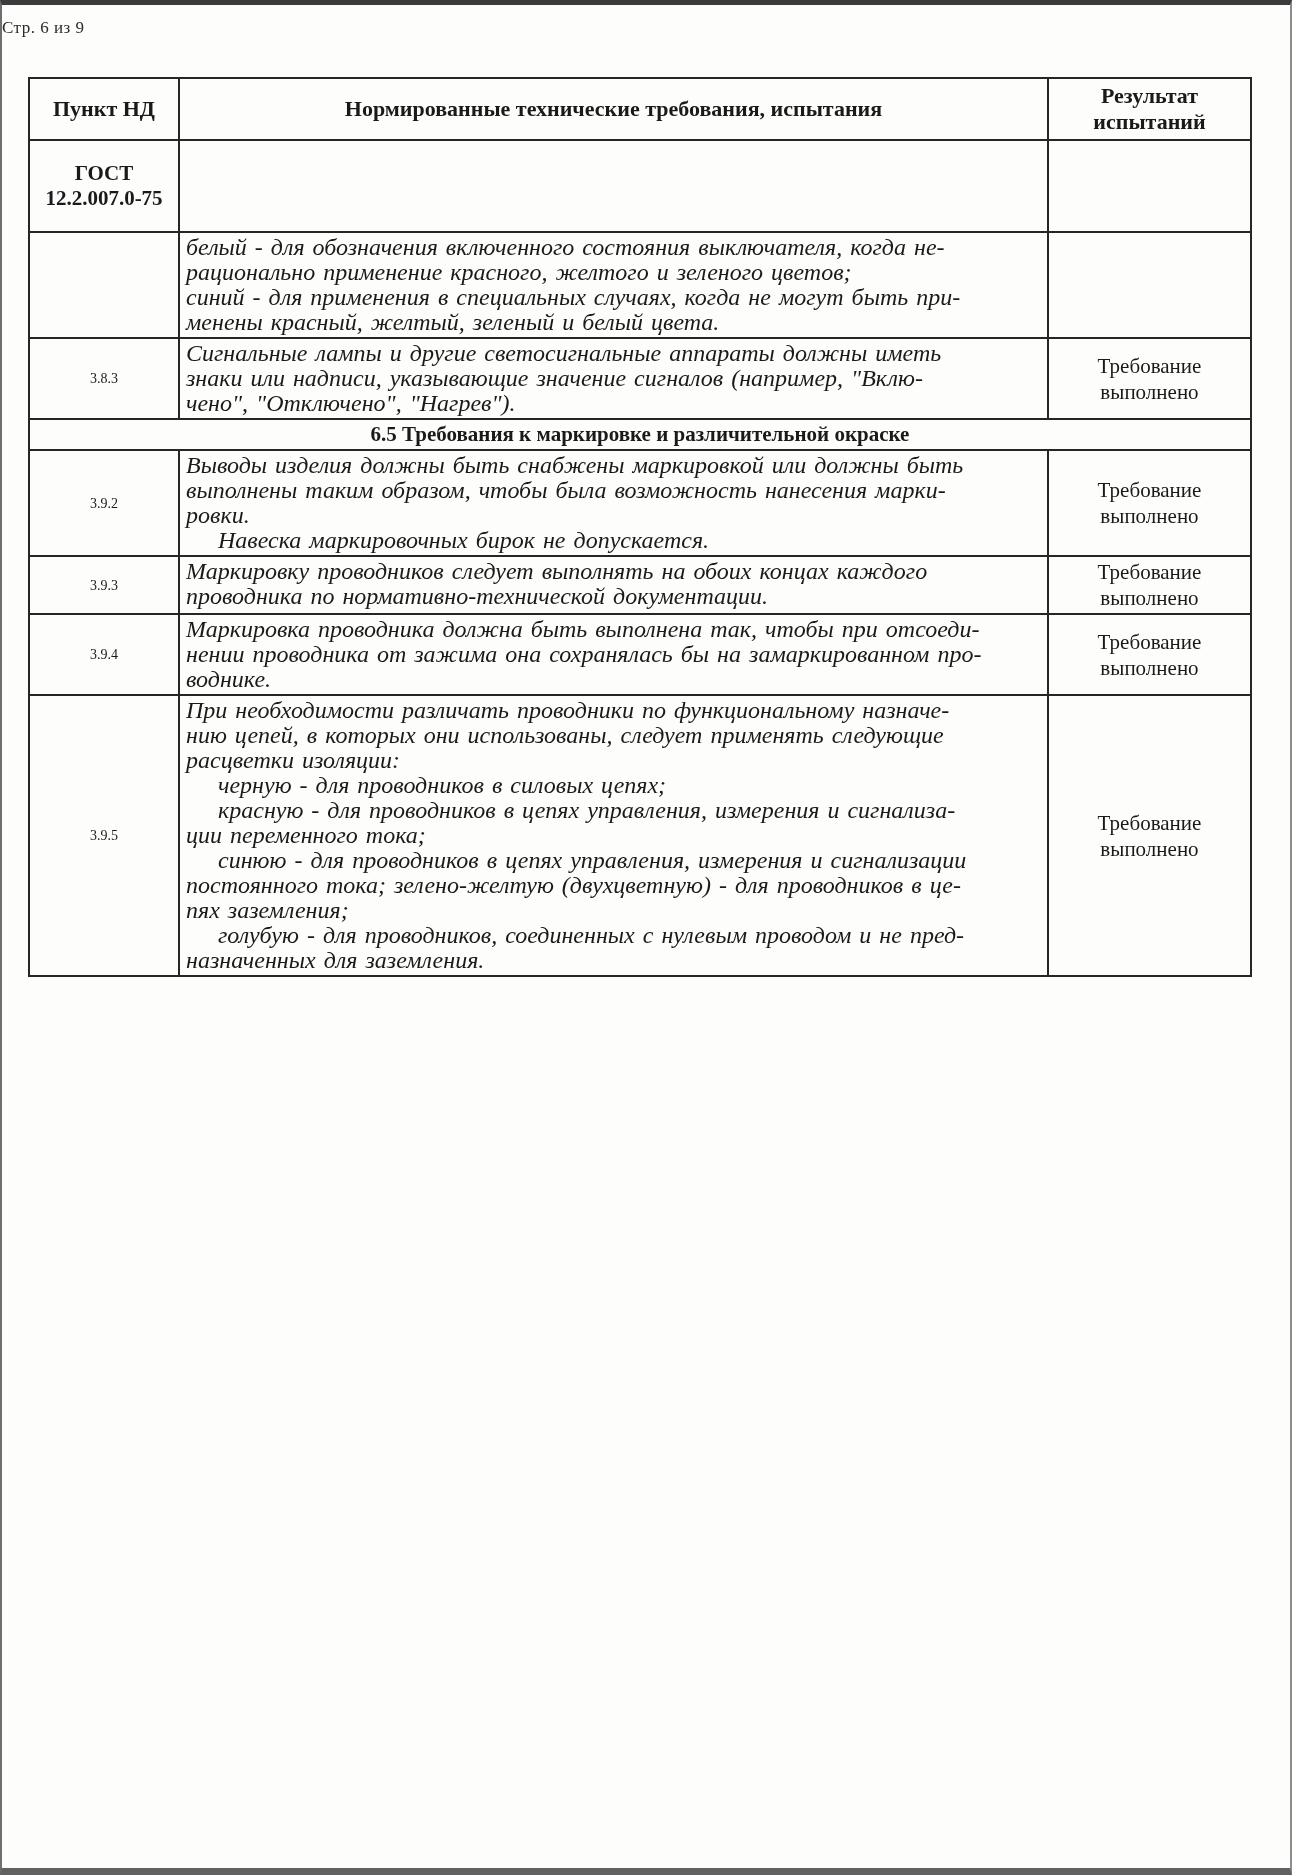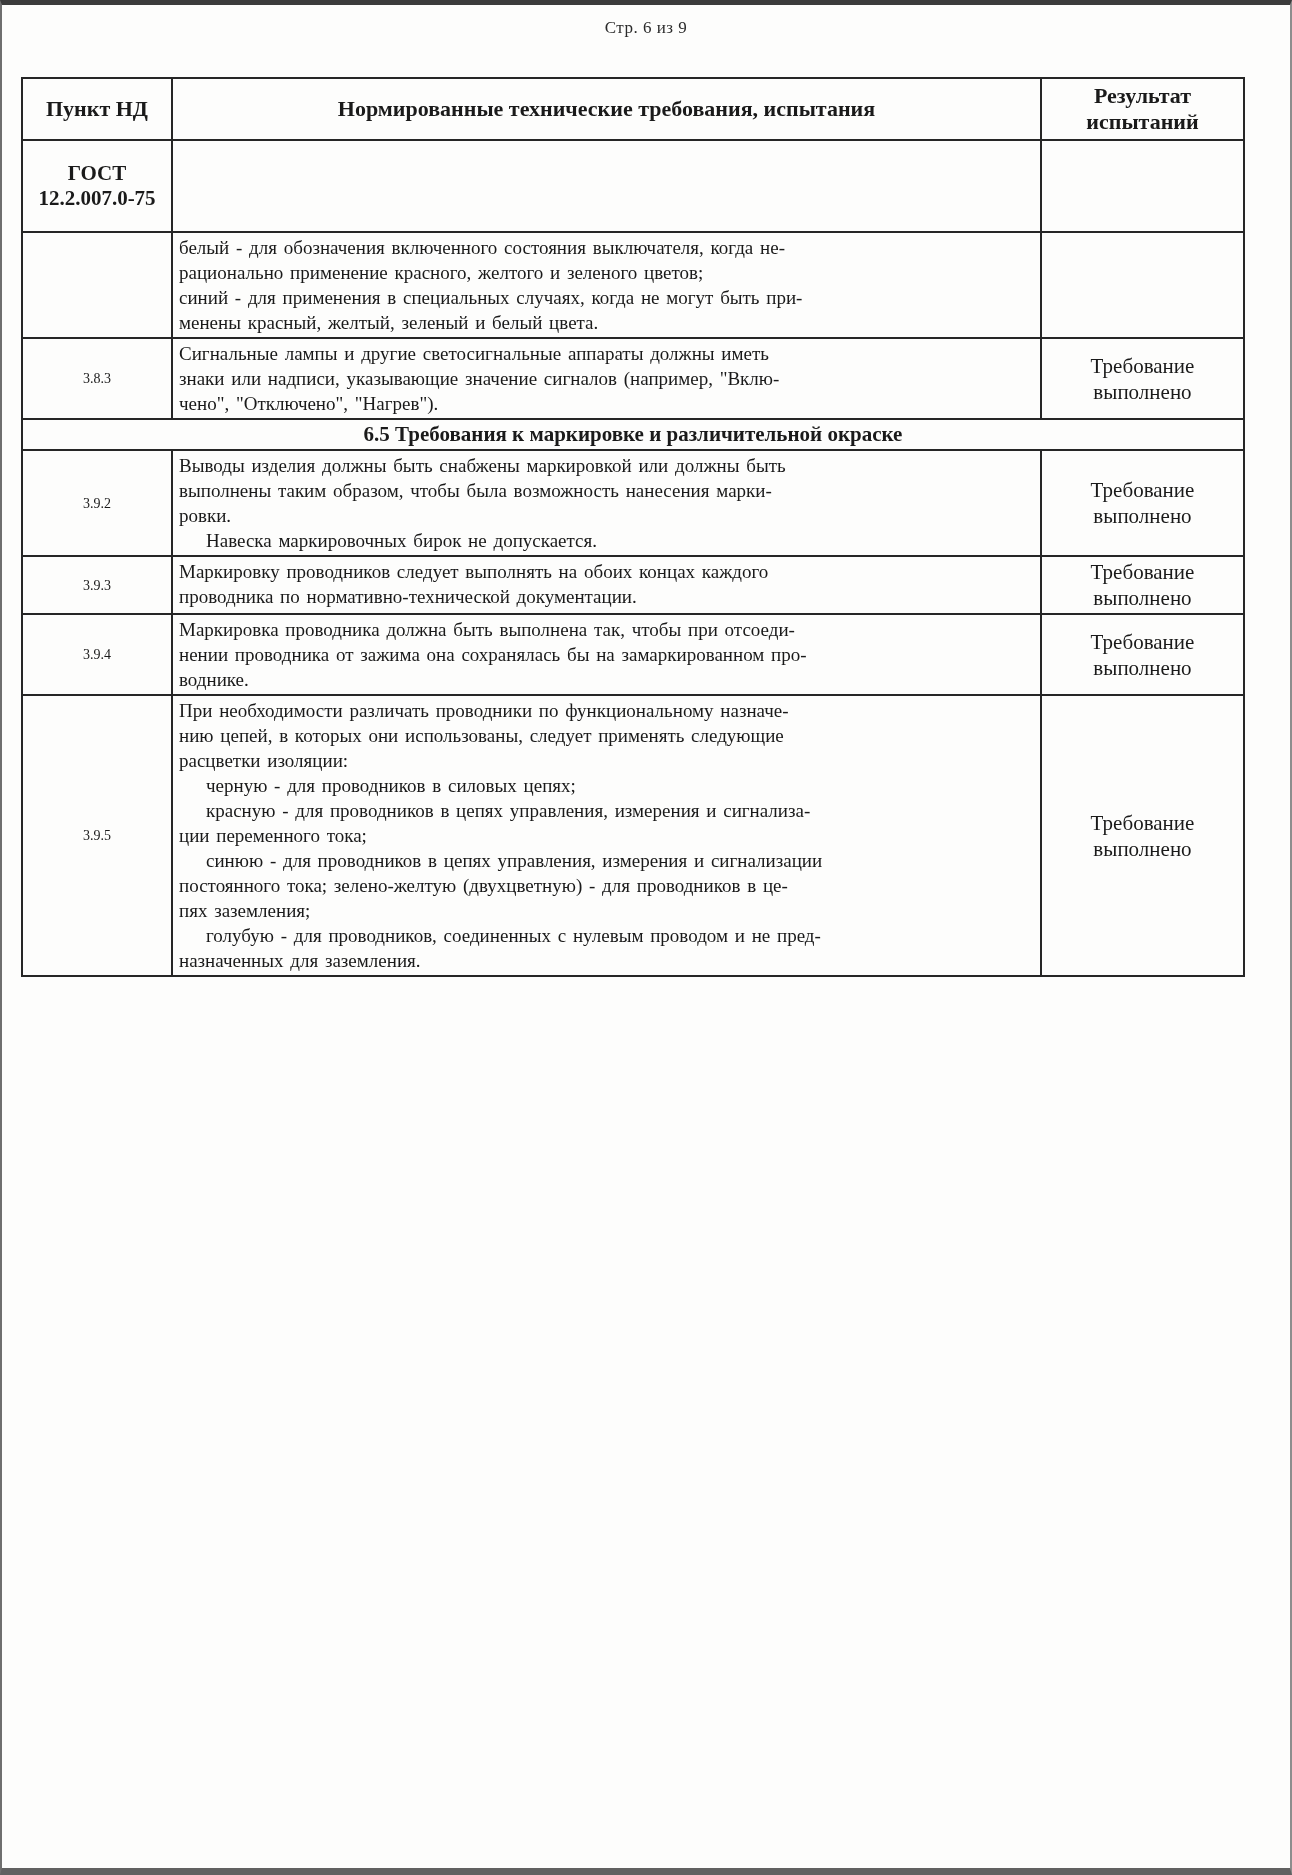--- a/index.html
+++ b/index.html
@@ -17,30 +17,29 @@
     border-bottom: 7px solid #616161;
     border-left: 2px solid #6f6f6f;
     border-right: 2px solid #8d8d8d;
     font-family: "Liberation Serif", "DejaVu Serif", serif;
     color: #1a1a1a;
     overflow: hidden;
   }
   .page-number {
     padding-top: 13px;
     height: 22px;
-    text-align: center;
     font-size: 17px;
     letter-spacing: 0.5px;
     color: #2b2b2b;
   }
   table.req-table {
     border-collapse: collapse;
     table-layout: fixed;
     width: 1222px;
-    margin: 37px 0 0 19px;
+    margin: 37px 0 0 26px;
   }
   .req-table th,
   .req-table td {
     border: 2px solid #262626;
     box-sizing: border-box;
     padding: 2px 6px;
   }
   .req-table th {
     font-size: 22px;
     line-height: 26px;
@@ -55,27 +54,28 @@
     text-align: center;
     vertical-align: middle;
     white-space: pre-wrap;
   }
   .clause-cell.gost {
     font-weight: bold;
     font-size: 21px;
     padding: 20px 1px;
   }
   .req-cell {
-    font-size: 19px;
+    font-size: 24px;
     line-height: 25px;
     text-align: left;
     vertical-align: top;
     white-space: pre-wrap;
     word-spacing: 2px;
     padding: 3px 8px 3px 9px;
+    font-style: italic;
   }
   .result-cell {
     font-size: 21px;
     line-height: 26px;
     text-align: center;
     vertical-align: middle;
     padding: 2px 12px;
   }
   .section-cell {
     font-size: 21px;

